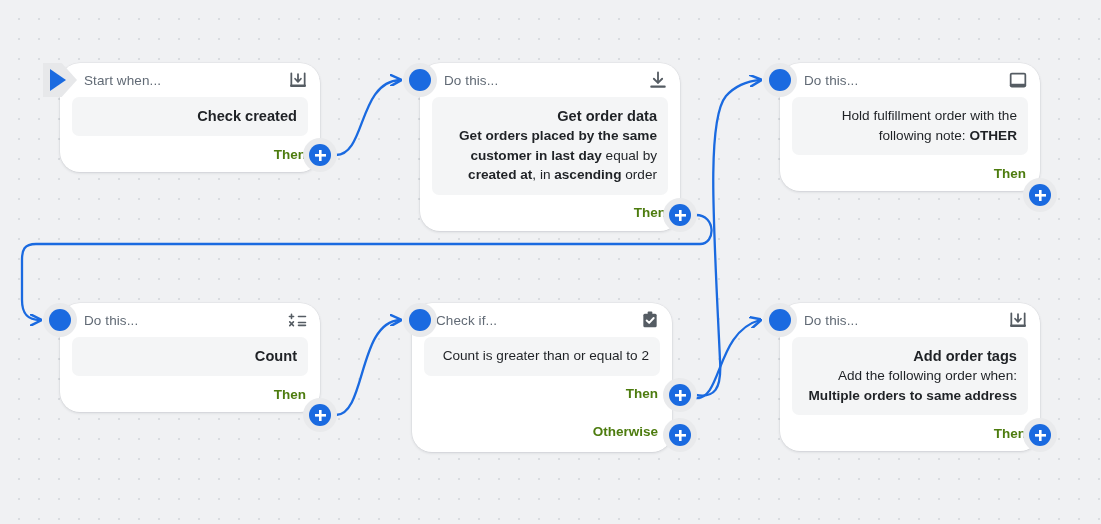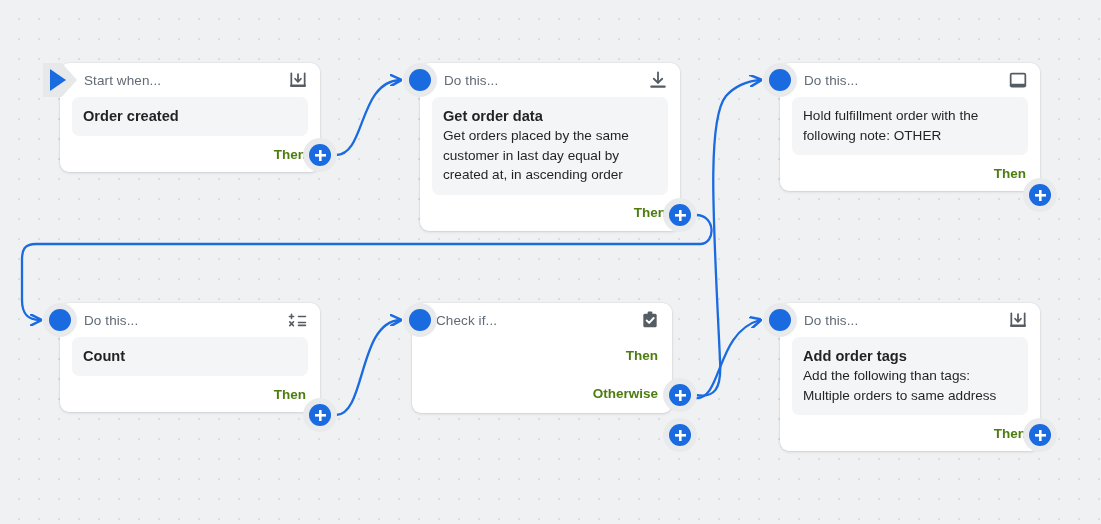--- a/index.html
+++ b/index.html
@@ -20,23 +20,24 @@
   }
   #wires {
     position: absolute; left: 0; top: 0;
     width: 1101px; height: 524px;
     pointer-events: none;
     z-index: 2;
   }
   .card {
     position: absolute;
     background: #ffffff;
-    border-radius: 9px;
+    border-radius: 20px;
     box-shadow: 0 1px 3px rgba(16,24,40,0.13), 0 0 0 0.5px rgba(16,24,40,0.05);
     z-index: 3;
+    text-align: right;
   }
   .card-head {
     display: flex;
     align-items: center;
     justify-content: space-between;
     height: 34px;
     padding: 0 12px 0 24px;
   }
   .card-head-title {
     font-size: 13.5px;
@@ -48,21 +49,21 @@
     margin: 0 12px;
     background: #f4f5f6;
     border-radius: 7px;
     padding: 9px 11px 10px 11px;
     font-size: 13.6px;
     line-height: 19.6px;
     color: #1f2226;
   }
   .body-title { font-weight: bold; font-size: 14.6px; line-height: 20px; display: block; }
   .body-sub { display: block; }
-  .b { font-weight: normal; }
+  .b { font-weight: bold; }
   .card-foot {
     display: flex;
     align-items: center;
     justify-content: flex-end;
     height: 36px;
     padding-right: 14px;
     gap: 6px;
   }
   .foot-label {
     font-size: 13.5px;
@@ -162,21 +163,21 @@
       <span class="card-head-title">Start when...</span>
       <span class="card-icon">
         <svg viewBox="0 0 24 24" width="20" height="20" fill="none" stroke="currentColor" stroke-width="2.1" stroke-linecap="round" stroke-linejoin="round">
           <path d="M4 4 L4 19 L20 19 L20 4"></path>
           <path d="M4 19 L20 19" stroke-width="3"></path>
           <path d="M12 5 L12 14 M8.5 10.5 L12 14.2 L15.5 10.5"></path>
         </svg>
       </span>
     </div>
     <div class="card-body">
-      <span class="body-title">Order created</span>
+      <span class="body-title">Check created</span>
     </div>
     <div class="card-foot">
       <span class="foot-label">Then</span>
     </div>
   </div>
   <div class="startmark" style="left:43px; top:63px;">
     <span class="halo"></span>
     <span class="tri"></span>
   </div>
   <div class="plus" style="left:303px; top:138px;"></div>
@@ -249,20 +250,23 @@
     <div class="card-head">
       <span class="card-head-title">Check if...</span>
       <span class="card-icon">
         <svg viewBox="0 0 24 24" width="20" height="20">
           <rect x="4" y="4.4" width="16" height="16.2" rx="1.8" fill="currentColor"></rect>
           <rect x="9.2" y="1.9" width="5.6" height="3.6" rx="1" fill="currentColor"></rect>
           <path d="M8 12.6 L11 15.5 L16.4 9.6" fill="none" stroke="#ffffff" stroke-width="2.3" stroke-linecap="round" stroke-linejoin="round"></path>
         </svg>
       </span>
     </div>
+    <div class="card-body">
+      <span class="body-sub"><span>Count is greater than or equal to 2</span></span>
+    </div>
     <div class="card-foot">
       <span class="foot-label">Then</span>
     </div>
     <div class="card-foot" style="height:40px;">
       <span class="foot-label">Otherwise</span>
     </div>
   </div>
   <div class="innode" style="left:403px; top:303px;"></div>
   <div class="plus" style="left:663px; top:378px;"></div>
   <div class="plus" style="left:663px; top:418px;"></div>
@@ -273,21 +277,21 @@
       <span class="card-icon">
         <svg viewBox="0 0 24 24" width="20" height="20" fill="none" stroke="currentColor" stroke-width="2.1" stroke-linecap="round" stroke-linejoin="round">
           <path d="M4 4 L4 19 L20 19 L20 4"></path>
           <path d="M4 19 L20 19" stroke-width="3"></path>
           <path d="M12 5 L12 14 M8.5 10.5 L12 14.2 L15.5 10.5"></path>
         </svg>
       </span>
     </div>
     <div class="card-body">
       <span class="body-title">Add order tags</span>
-      <span class="body-sub"><span>Add the following than tags: </span><span class="b">Multiple orders to same address</span></span>
+      <span class="body-sub"><span>Add the following order when: </span><span class="b">Multiple orders to same address</span></span>
     </div>
     <div class="card-foot">
       <span class="foot-label">Then</span>
     </div>
   </div>
   <div class="innode" style="left:763px; top:303px;"></div>
   <div class="plus" style="left:1023px; top:418px;"></div>
 
 </div>
 

